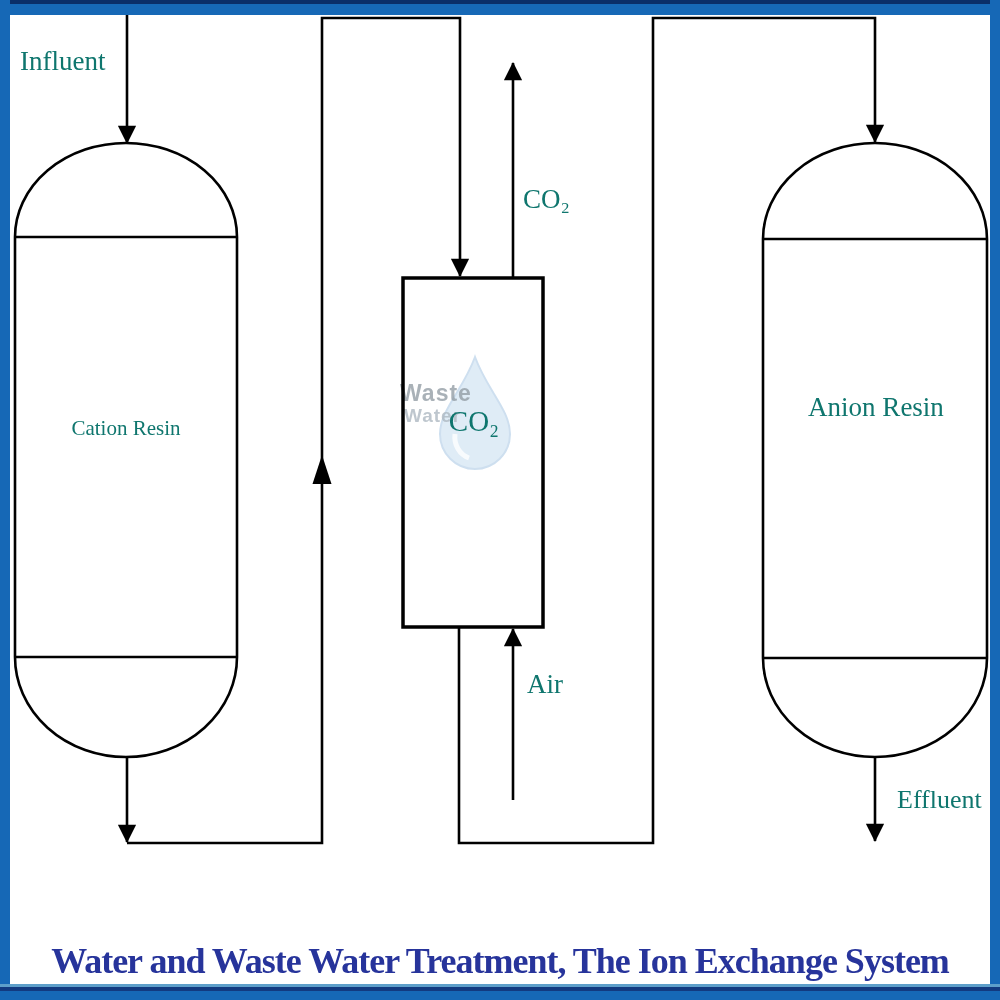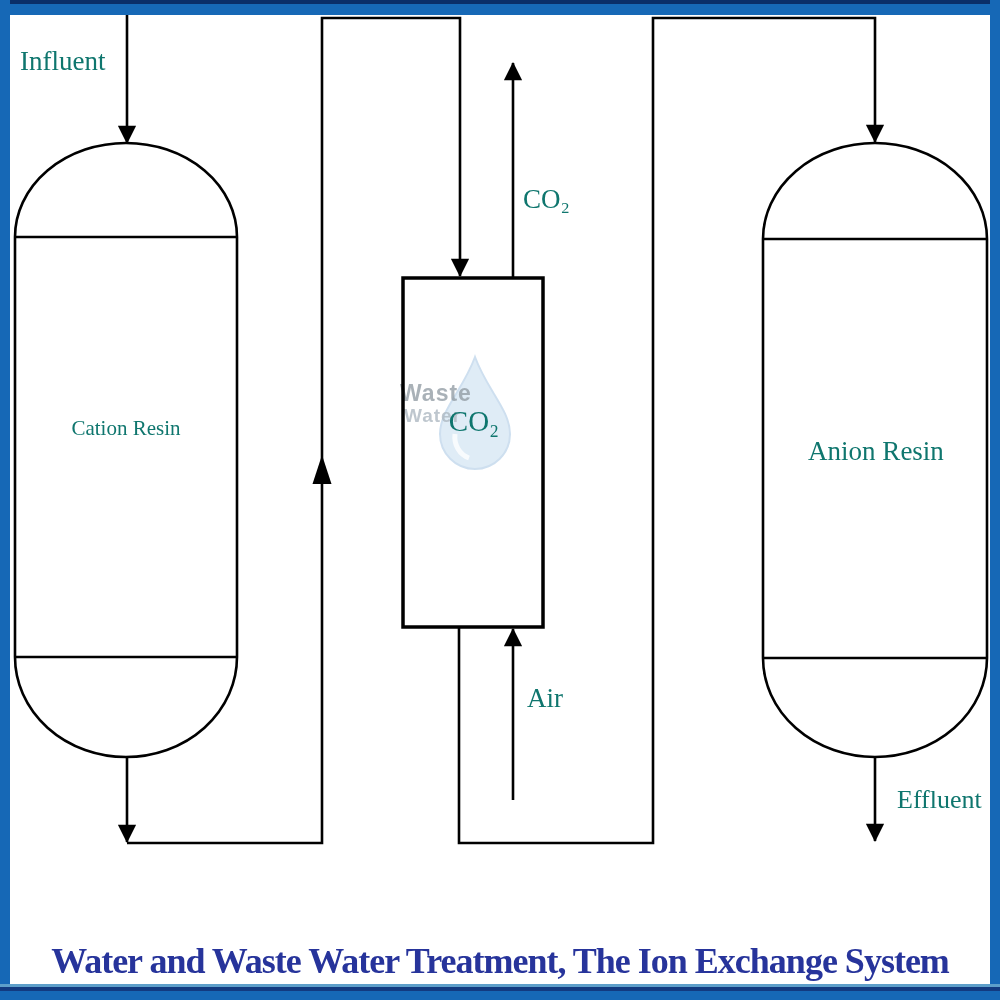--- a/index.html
+++ b/index.html
@@ -39,25 +39,25 @@
   .wm-drop{position:absolute;left:425px;top:352px;opacity:.8;}
   
   .diagram{position:absolute;z-index:2;left:0;top:0;}
   .ln{fill:none;stroke:var(--diagram-line);stroke-width:2.6;}
   .ln-box{fill:none;stroke:var(--diagram-line);stroke-width:3.5;}
   .arrowhead{fill:var(--diagram-line);stroke:none;}
   
   .lbl{position:absolute;z-index:3;color:#0f766e;white-space:nowrap;}
   .lbl-influent{left:20px;top:46px;font-size:27px;}
   .lbl-cation{left:126px;top:416px;font-size:21px;transform:translateX(-50%);}
-  .lbl-anion{left:876px;top:436px;font-size:27px;transform:translateX(-50%);}
+  .lbl-anion{left:876px;top:392px;font-size:27px;transform:translateX(-50%);}
   .lbl-stripper{left:474px;top:392px;font-size:29px;transform:translateX(-50%);
     text-align:center;line-height:59px;}
   .lbl-co2{left:523px;top:184px;font-size:27px;}
-  .lbl-air{left:527px;top:683px;font-size:27px;}
+  .lbl-air{left:527px;top:669px;font-size:27px;}
   .lbl-effluent{left:897px;top:785px;font-size:26px;text-align:center;}
   .title{position:absolute;z-index:3;left:0;top:908px;width:1000px;text-align:center;
     font-size:36px;font-weight:bold;color:var(--title-color);letter-spacing:-1px;margin-top:32px;}
 </style>
 </head>
 <body>
 
 <div class="canvas">
 
   <div class="frame frame-top"></div>

